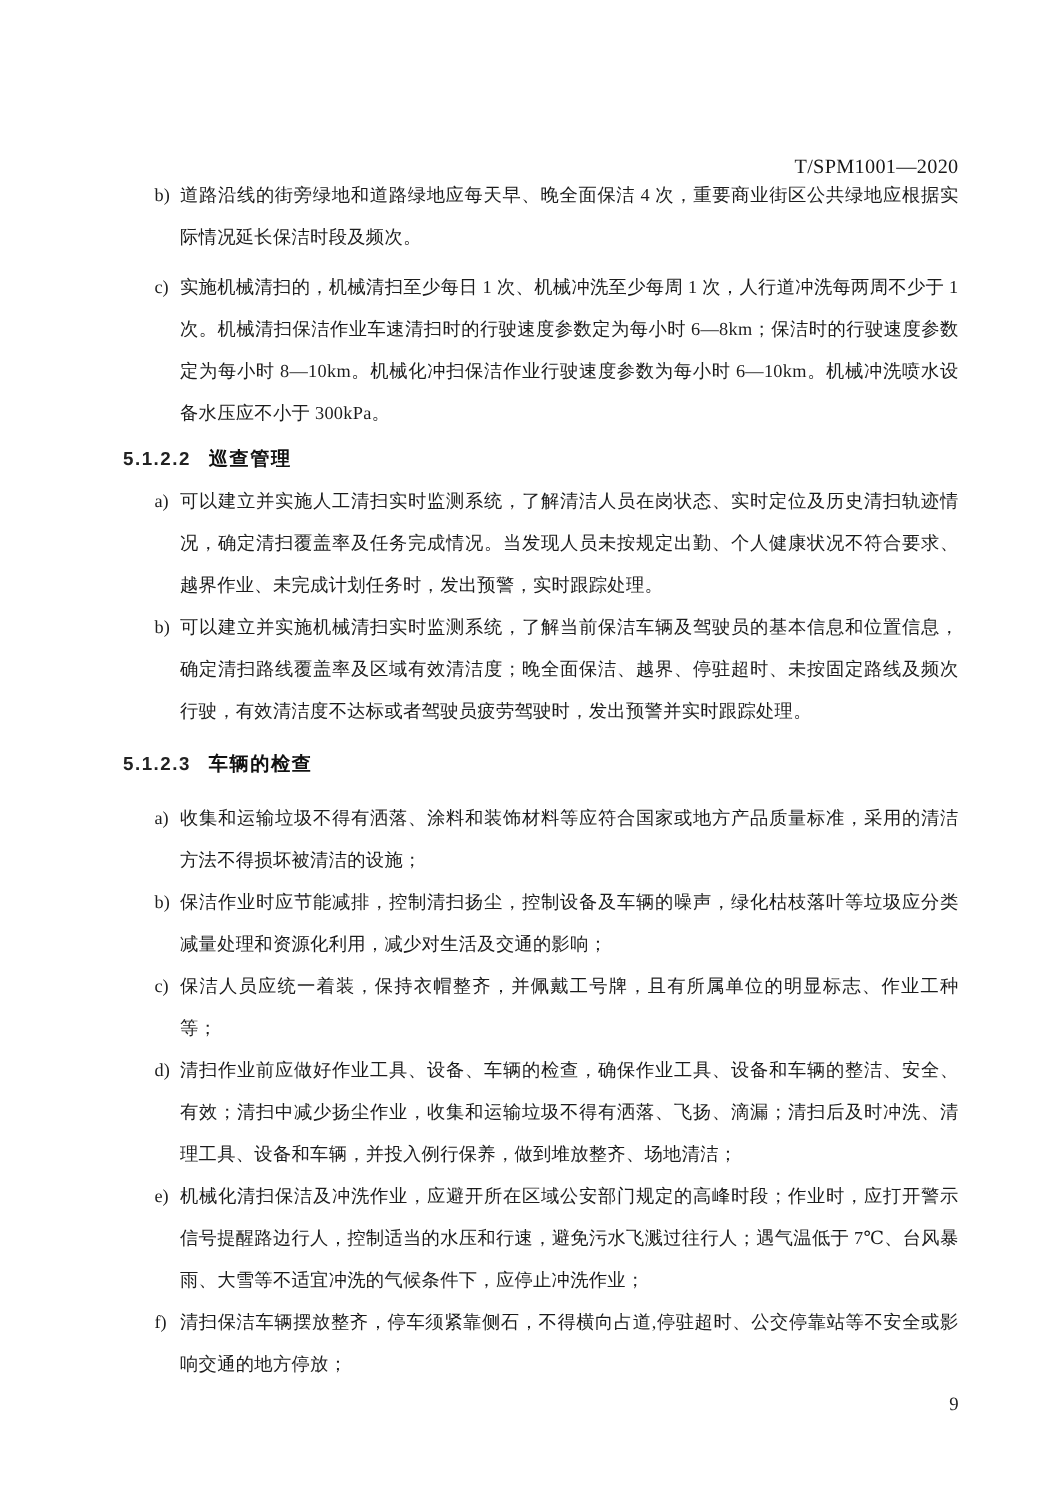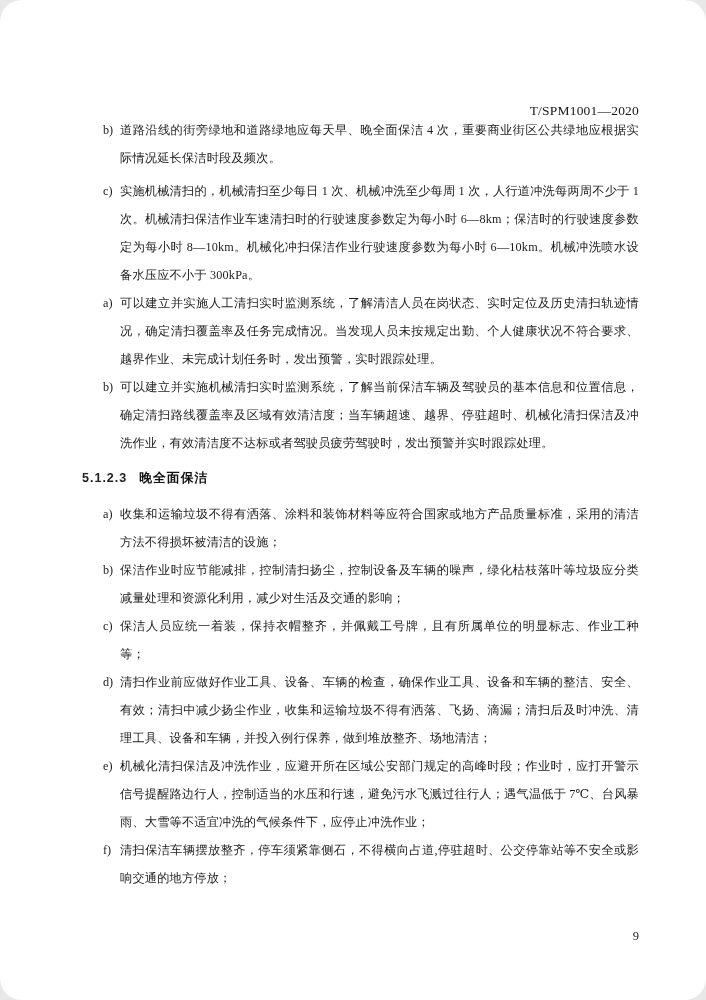--- a/index.html
+++ b/index.html
@@ -1,15 +1,15 @@
 <!DOCTYPE html>
 <html><head>
 <meta charset="utf-8">
 <style>
-  * { margin: 0; padding: 0; box-sizing: border-box; border-radius: 21px; }
+  * { margin: 0; padding: 0; box-sizing: border-box; }
   html, body { background: #e8e8e8; }
   .page {
     position: relative;
     width: 706px;
     height: 1000px;
     margin: 0 auto;
     background: #ffffff;
     color: #1c1c1c;
     font-family: "Liberation Serif", "DejaVu Serif", serif;
     overflow: hidden;
@@ -91,32 +91,35 @@
 
     <div class="li">
       <span class="li-label">b)</span>
       <div class="li-text">道路沿线的街旁绿地和道路绿地应每天早、晚全面保洁 4 次，重要商业街区公共绿地应根据实际情况延长保洁时段及频次。</div>
     </div>
     <div class="li mt5">
       <span class="li-label">c)</span>
       <div class="li-text">实施机械清扫的，机械清扫至少每日 1 次、机械冲洗至少每周 1 次，人行道冲洗每两周不少于 1 次。机械清扫保洁作业车速清扫时的行驶速度参数定为每小时 6—8km；保洁时的行驶速度参数定为每小时 8—10km。机械化冲扫保洁作业行驶速度参数为每小时 6—10km。机械冲洗喷水设备水压应不小于 300kPa。</div>
     </div>
 
+    <div class="heading mt3">
+      <span class="h-num">5.1.2.2</span><span class="h-title">巡查管理</span>
+    </div>
 
     <div class="li">
       <span class="li-label">a)</span>
       <div class="li-text">可以建立并实施人工清扫实时监测系统，了解清洁人员在岗状态、实时定位及历史清扫轨迹情况，确定清扫覆盖率及任务完成情况。当发现人员未按规定出勤、个人健康状况不符合要求、越界作业、未完成计划任务时，发出预警，实时跟踪处理。</div>
     </div>
     <div class="li">
       <span class="li-label">b)</span>
-      <div class="li-text">可以建立并实施机械清扫实时监测系统，了解当前保洁车辆及驾驶员的基本信息和位置信息，确定清扫路线覆盖率及区域有效清洁度；当车辆超速、越界、停驻超时、机械化清扫保洁及冲洗作业，有效清洁度不达标或者驾驶员疲劳驾驶时，发出预警并实时跟踪处理。</div>
+      <div class="li-text">可以建立并实施机械清扫实时监测系统，了解当前保洁车辆及驾驶员的基本信息和位置信息，确定清扫路线覆盖率及区域有效清洁度；晚全面保洁、越界、停驻超时、未按固定路线及频次行驶，有效清洁度不达标或者驾驶员疲劳驾驶时，发出预警并实时跟踪处理。</div>
     </div>
 
     <div class="heading mt7">
-      <span class="h-num">5.1.2.3</span><span class="h-title">晚全面保洁</span>
+      <span class="h-num">5.1.2.3</span><span class="h-title">车辆的检查</span>
     </div>
 
     <div class="li mt8">
       <span class="li-label">a)</span>
       <div class="li-text">收集和运输垃圾不得有洒落、涂料和装饰材料等应符合国家或地方产品质量标准，采用的清洁方法不得损坏被清洁的设施；</div>
     </div>
     <div class="li">
       <span class="li-label">b)</span>
       <div class="li-text">保洁作业时应节能减排，控制清扫扬尘，控制设备及车辆的噪声，绿化枯枝落叶等垃圾应分类减量处理和资源化利用，减少对生活及交通的影响；</div>
     </div>

